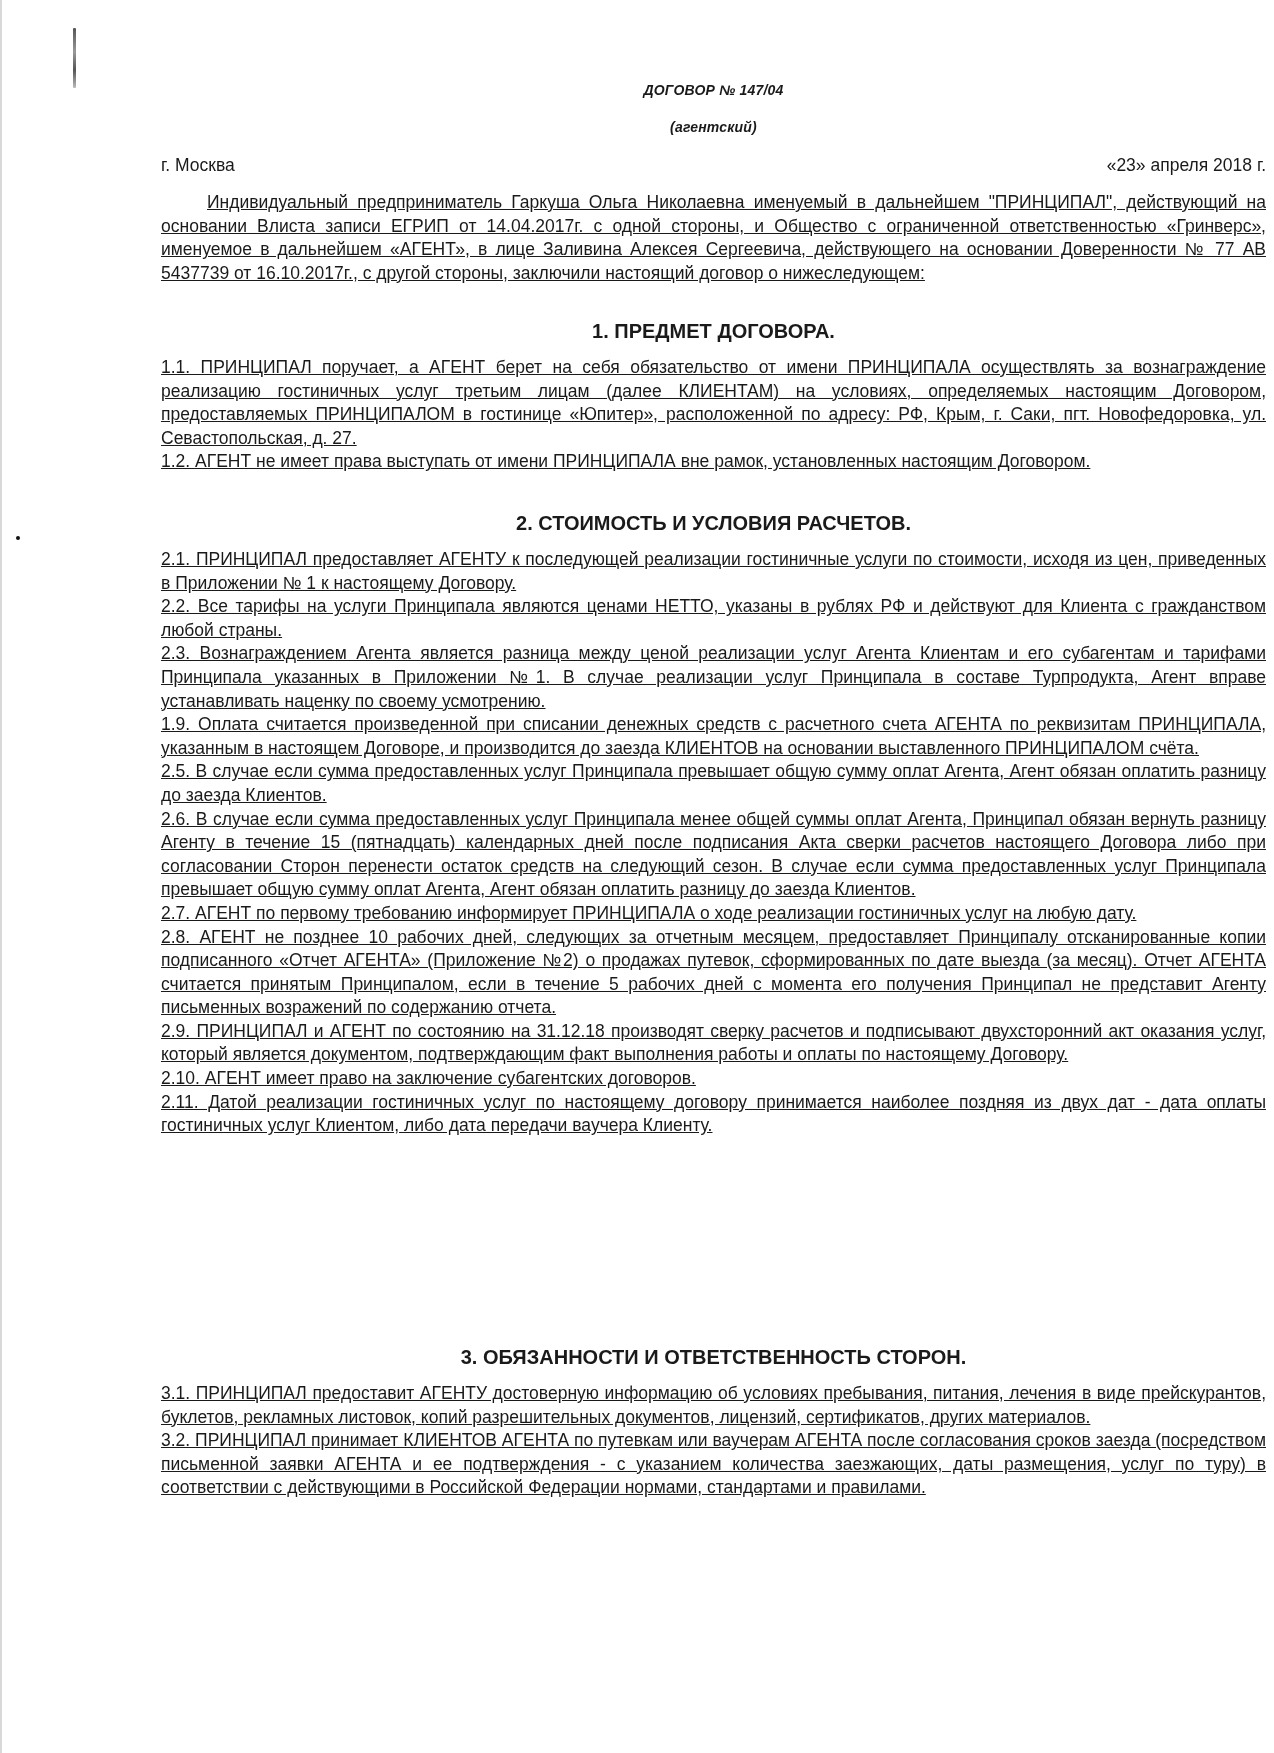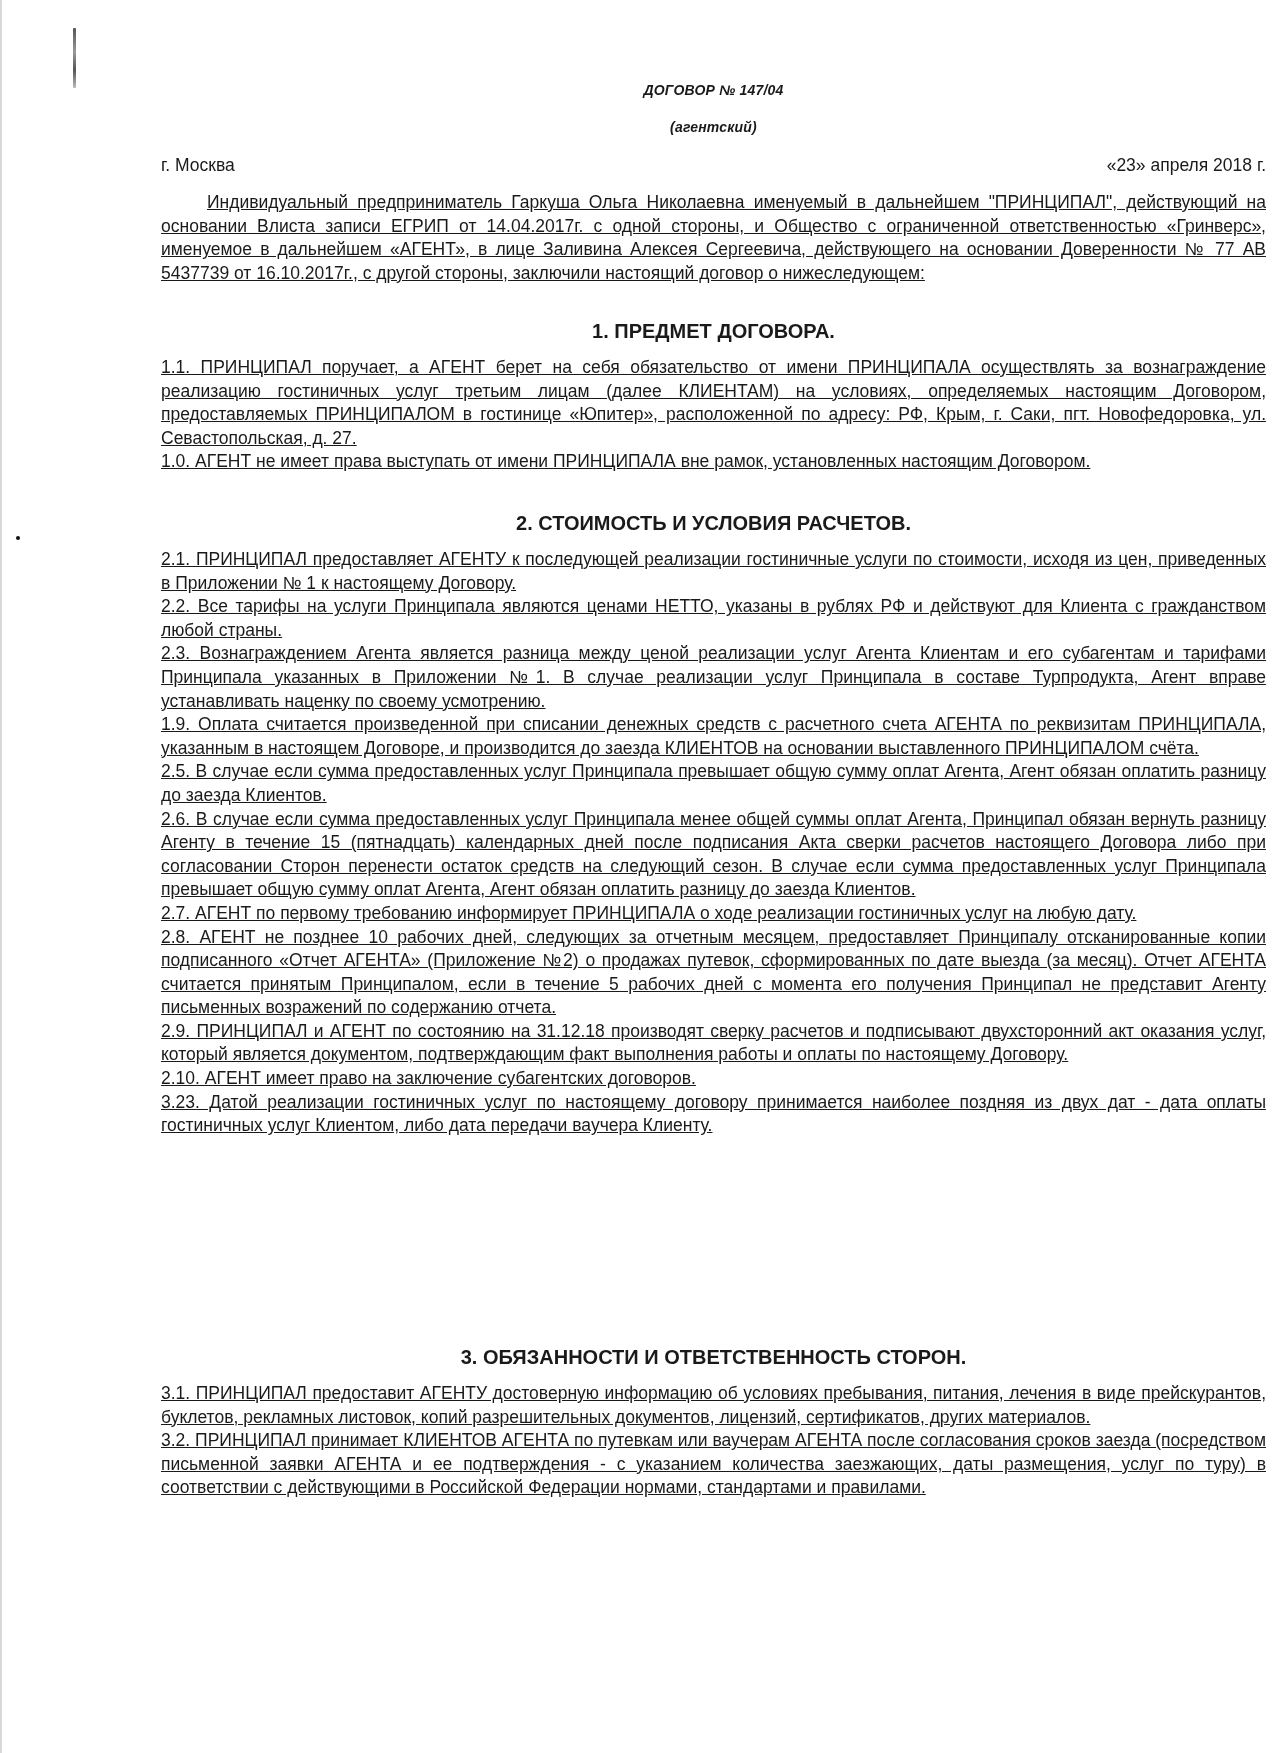--- a/index.html
+++ b/index.html
@@ -33,36 +33,36 @@
   <div class="title t1">ДОГОВОР  № 147/04</div>
   <div class="title t2">(агентский)</div>
   <div class="city">г. Москва</div>
   <div class="date">«23» апреля  2018 г.</div>
 
   <div class="body-block intro last">Индивидуальный предприниматель Гаркуша Ольга Николаевна именуемый в дальнейшем "ПРИНЦИПАЛ", действующий на основании Влиста записи ЕГРИП от 14.04.2017г.  с одной стороны, и Общество с ограниченной ответственностью «Гринверс», именуемое в дальнейшем «АГЕНТ», в лице Заливина Алексея Сергеевича, действующего на основании Доверенности № 77 АВ 5437739 от 16.10.2017г., с другой стороны, заключили настоящий договор о нижеследующем:</div>
 
   <div class="sec-head" style="top:320px">1.   ПРЕДМЕТ ДОГОВОРА.</div>
   <div class="body-block" style="top:356px">
     <p class="para last">1.1. ПРИНЦИПАЛ поручает, а АГЕНТ берет на себя обязательство от имени ПРИНЦИПАЛА осуществлять за вознаграждение реализацию гостиничных услуг третьим лицам (далее КЛИЕНТАМ) на условиях, определяемых настоящим Договором, предоставляемых ПРИНЦИПАЛОМ в гостинице «Юпитер», расположенной по адресу: РФ, Крым, г. Саки, пгт. Новофедоровка, ул. Севастопольская, д. 27.</p>
-    <p class="para last">1.0. АГЕНТ не имеет права выступать от имени ПРИНЦИПАЛА вне рамок, установленных настоящим Договором.</p>
+    <p class="para last">1.2. АГЕНТ не имеет права выступать от имени ПРИНЦИПАЛА вне рамок, установленных настоящим Договором.</p>
   </div>
 
   <div class="sec-head" style="top:512px">2.   СТОИМОСТЬ  И  УСЛОВИЯ РАСЧЕТОВ.</div>
   <div class="body-block" style="top:548px">
     <p class="para last">2.1. ПРИНЦИПАЛ предоставляет АГЕНТУ к последующей реализации гостиничные услуги по стоимости, исходя из цен, приведенных в Приложении № 1 к настоящему Договору.</p>
     <p class="para last">2.2. Все тарифы на услуги Принципала являются ценами НЕТТО, указаны в рублях РФ и действуют для Клиента с гражданством любой страны.</p>
     <p class="para last">2.3. Вознаграждением Агента является разница между ценой реализации услуг Агента Клиентам и его субагентам и тарифами Принципала указанных в Приложении №1. В случае реализации услуг Принципала в составе Турпродукта, Агент вправе устанавливать наценку по своему усмотрению.</p>
     <p class="para last">1.9. Оплата считается произведенной при списании денежных средств с расчетного счета АГЕНТА по реквизитам ПРИНЦИПАЛА, указанным в настоящем Договоре, и производится до заезда КЛИЕНТОВ на основании выставленного ПРИНЦИПАЛОМ счёта.</p>
     <p class="para last">2.5. В случае если сумма предоставленных услуг Принципала превышает общую сумму оплат Агента, Агент обязан оплатить разницу до заезда Клиентов.</p>
     <p class="para last">2.6. В случае если сумма предоставленных услуг Принципала менее общей суммы оплат Агента, Принципал обязан вернуть разницу Агенту в течение 15 (пятнадцать) календарных дней после подписания Акта сверки расчетов настоящего Договора либо при согласовании Сторон перенести остаток средств на следующий сезон. В случае если сумма предоставленных услуг Принципала превышает общую сумму оплат Агента, Агент обязан оплатить разницу до заезда Клиентов.</p>
     <p class="para last">2.7. АГЕНТ по первому требованию информирует ПРИНЦИПАЛА о ходе реализации гостиничных услуг на любую дату.</p>
     <p class="para last">2.8. АГЕНТ не позднее 10 рабочих дней, следующих за отчетным месяцем, предоставляет Принципалу отсканированные копии подписанного «Отчет АГЕНТА» (Приложение №2) о продажах путевок, сформированных по дате выезда (за месяц). Отчет АГЕНТА считается принятым Принципалом, если в течение 5 рабочих дней с момента его получения Принципал не представит Агенту письменных возражений по содержанию отчета.</p>
     <p class="para last">2.9. ПРИНЦИПАЛ и АГЕНТ по состоянию на 31.12.18 производят сверку расчетов и подписывают двухсторонний акт оказания услуг, который является документом, подтверждающим факт выполнения работы и оплаты по настоящему Договору.</p>
     <p class="para last">2.10. АГЕНТ имеет право на заключение субагентских договоров.</p>
-    <p class="para last">3.23. Датой реализации гостиничных услуг по настоящему договору принимается наиболее поздняя из двух дат - дата оплаты гостиничных услуг Клиентом, либо дата передачи ваучера Клиенту.</p>
+    <p class="para last">2.11. Датой реализации гостиничных услуг по настоящему договору принимается наиболее поздняя из двух дат - дата оплаты гостиничных услуг Клиентом, либо дата передачи ваучера Клиенту.</p>
   </div>
 
   <div class="sec-head" style="top:1346px">3.   ОБЯЗАННОСТИ И ОТВЕТСТВЕННОСТЬ СТОРОН.</div>
   <div class="body-block" style="top:1382px">
     <p class="para last">3.1. ПРИНЦИПАЛ предоставит АГЕНТУ достоверную информацию об условиях пребывания, питания, лечения в виде прейскурантов, буклетов, рекламных листовок, копий разрешительных документов, лицензий, сертификатов,  других материалов.</p>
     <p class="para last">3.2. ПРИНЦИПАЛ принимает КЛИЕНТОВ АГЕНТА по путевкам или ваучерам АГЕНТА после согласования сроков заезда (посредством письменной заявки АГЕНТА и ее подтверждения - с указанием количества заезжающих, даты размещения, услуг по туру) в соответствии с действующими в Российской Федерации нормами, стандартами и правилами.</p>
   </div>
 </div>
 
 </body></html>

